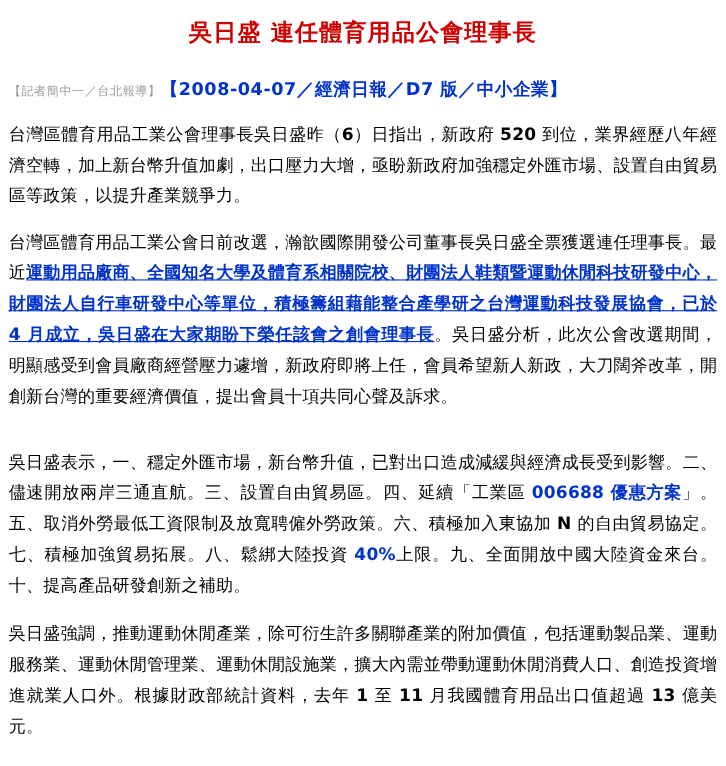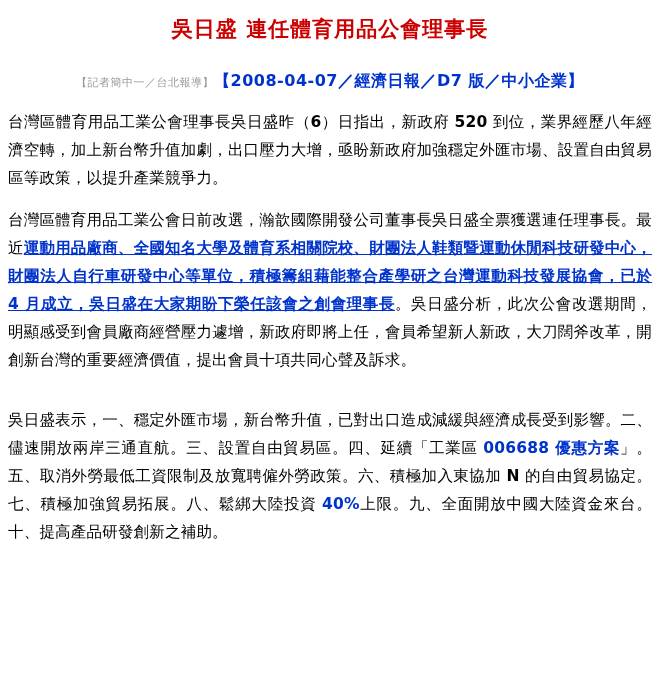--- a/index.html
+++ b/index.html
@@ -22,21 +22,20 @@
   .title {
     text-align: center;
     color: #cc0000;
     font-size: 21px;
     font-weight: bold;
     letter-spacing: 1px;
     margin: 14px 0 0 0;
     line-height: 30px;
   }
   .byline {
-    text-align: center;
     margin-top: 26px;
     margin-bottom: 4px;
     line-height: 22px;
     white-space: nowrap;
   }
   .byline .small {
     color: #999999;
     font-size: 11px;
     letter-spacing: 0.5px;
   }
@@ -76,14 +75,15 @@
 
   <h1 class="title">吳日盛 連任體育用品公會理事長</h1>
 
   <div class="byline">
     <span class="small">【記者簡中一／台北報導】</span><span class="dateline">【2008-04-07／經濟日報／D7 版／中小企業】</span>
   </div>
 
   <div class="body-block p1"><span>台灣區體育用品工業公會理事長吳日盛昨（</span><span class="num">6</span><span>）日指出，新政府 </span><span class="num">520</span><span> 到位，業界經歷八年經濟空轉，加上新台幣升值加劇，出口壓力大增，亟盼新政府加強穩定外匯市場、設置自由貿易區等政策，以提升產業競爭力。</span></div>
   <div class="body-block p2"><span>台灣區體育用品工業公會日前改選，瀚歆國際開發公司董事長吳日盛全票獲選連任理事長。最近</span><span class="hl-blue hl-underline">運動用品廠商、全國知名大學及體育系相關院校、財團法人鞋類暨運動休閒科技研發中心，財團法人自行車研發中心等單位，積極籌組藉能整合產學研之台灣運動科技發展協會，已於 4 月成立，吳日盛在大家期盼下榮任該會之創會理事長</span><span>。吳日盛分析，此次公會改選期間，明顯感受到會員廠商經營壓力遽增，新政府即將上任，會員希望新人新政，大刀闊斧改革，開創新台灣的重要經濟價值，提出會員十項共同心聲及訴求。</span></div>
   <div class="body-block p3"><span>吳日盛表示，一、穩定外匯市場，新台幣升值，已對出口造成減緩與經濟成長受到影響。二、儘速開放兩岸三通直航。三、設置自由貿易區。四、延續「工業區 </span><span class="hl-blue">006688 優惠方案</span><span>」。五、取消外勞最低工資限制及放寬聘僱外勞政策。六、積極加入東協加 </span><span class="num">N</span><span> 的自由貿易協定。七、積極加強貿易拓展。八、鬆綁大陸投資 </span><span class="hl-blue">40%</span><span>上限。九、全面開放中國大陸資金來台。十、提高產品研發創新之補助。</span></div>
+  <div class="body-block p4"><span>吳日盛強調，推動運動休閒產業，除可衍生許多關聯產業的附加價值，包括運動製品業、運動服務業、運動休閒管理業、運動休閒設施業，擴大內需並帶動運動休閒消費人口、創造投資增進就業人口外。根據財政部統計資料，去年 </span><span class="num">1</span><span> 至 </span><span class="num">11</span><span> 月我國體育用品出口值超過 </span><span class="num">13</span><span> 億美元。</span></div>
 
 </div>
 
 </body></html>

